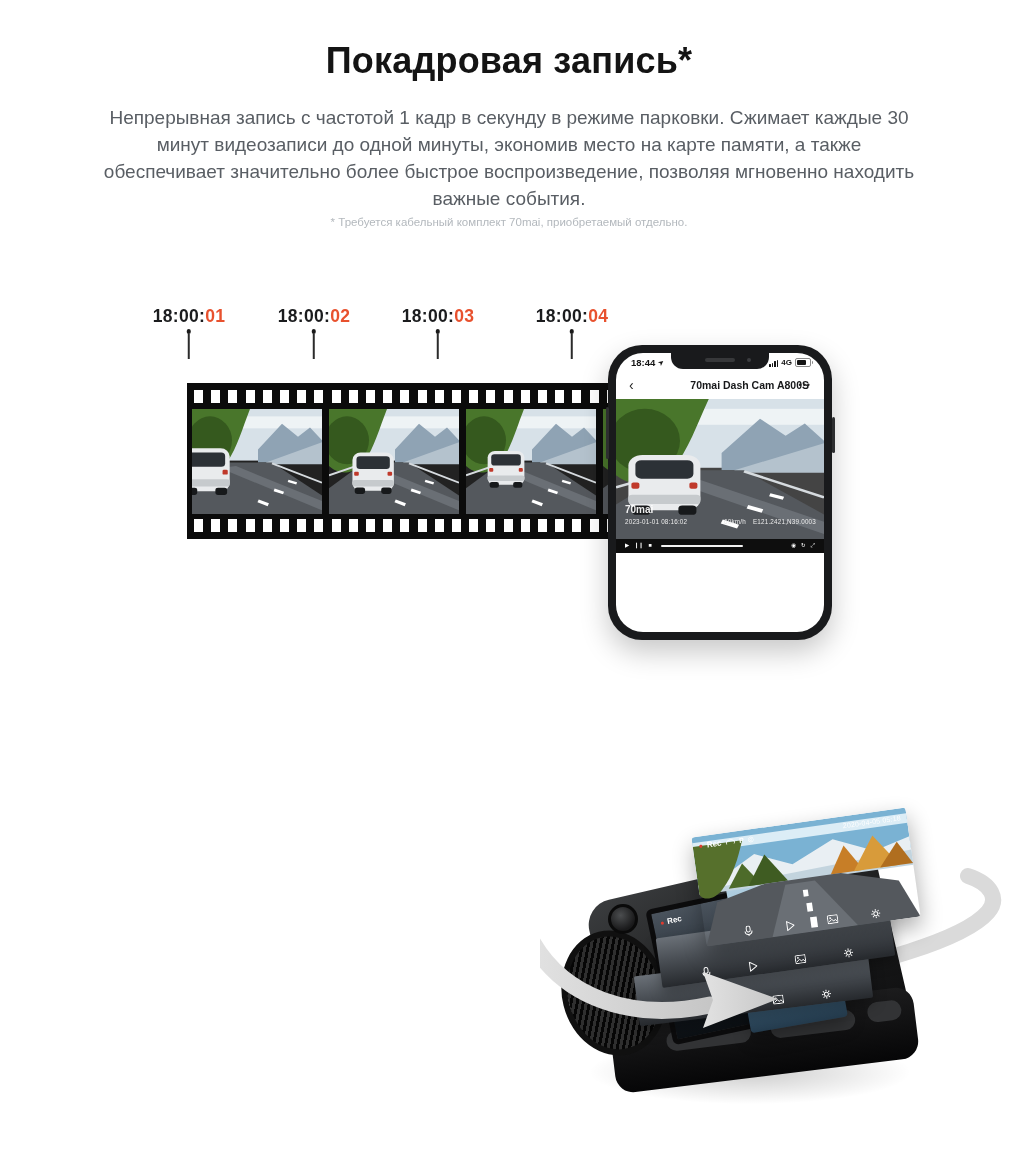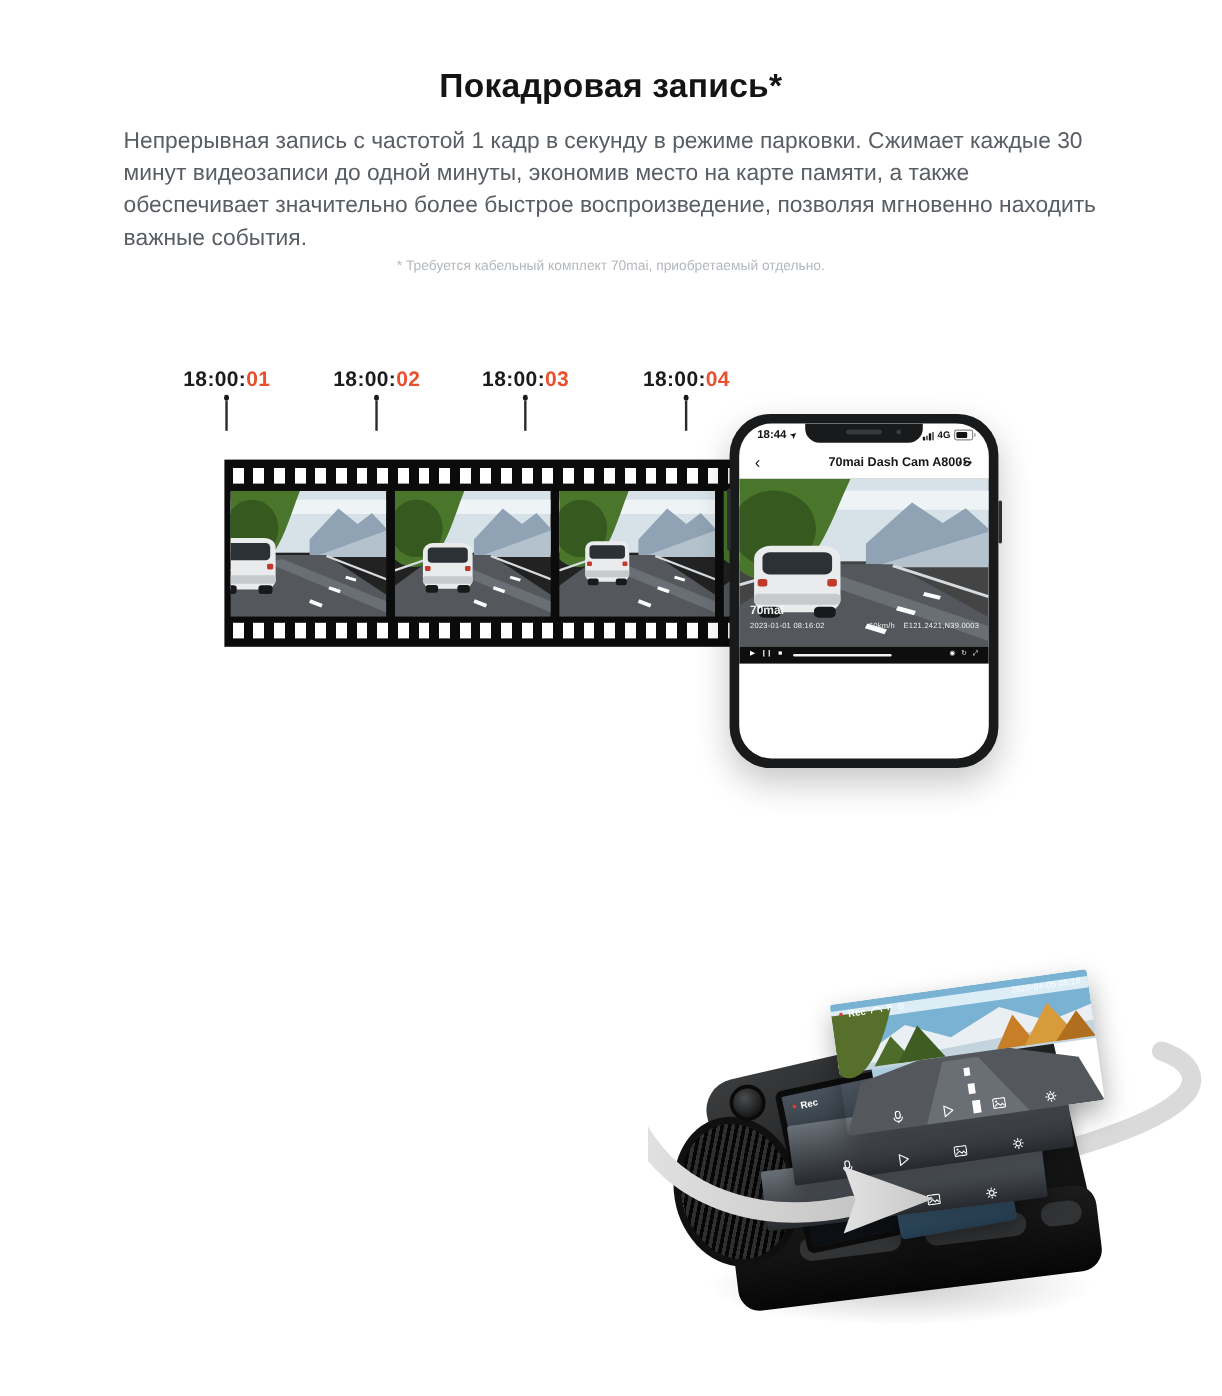--- a/index.html
+++ b/index.html
@@ -1,23 +1,23 @@
 <!DOCTYPE html>
 <html><head>
 <meta charset="utf-8">
 <style>
   html,body{margin:0;padding:0;background:#fff;}
   .canvas{position:relative;width:1018px;height:1163px;background:#ffffff;overflow:hidden;
           font-family:"Liberation Sans","DejaVu Sans",sans-serif;}
 
   
   .tl-title{position:absolute;top:40px;left:0;width:100%;text-align:center;
-            font-size:28px;font-weight:700;color:#141414;letter-spacing:.2px;margin-top:16px;}
+            font-size:36px;font-weight:700;color:#141414;letter-spacing:.2px;}
   .tl-desc{position:absolute;top:104px;left:50%;transform:translateX(-50%);width:812px;
-           text-align:left;font-size:19px;line-height:27px;color:#595e64;}
+           text-align:center;font-size:19px;line-height:27px;color:#595e64;}
   .tl-foot{position:absolute;top:216px;left:0;width:100%;text-align:center;
            font-size:11.5px;color:#b3b8bd;}
 
   .tmark{position:absolute;top:306px;transform:translateX(-50%);text-align:center;
          font-size:17.5px;font-weight:700;color:#1b1c1e;letter-spacing:.3px;}
   .tmark .sec{color:#e8512e;}
   .pin{display:block;width:1.5px;height:25px;margin:7px auto 0;background:#2b2b2b;position:relative;}
   .pin::before{content:"";position:absolute;top:-5px;left:-1.6px;width:4.6px;height:4.6px;
                border-radius:50%;background:#1a1a1a;}
   .t1{left:189px}.t2{left:314px}.t3{left:438px}.t4{left:572px}

